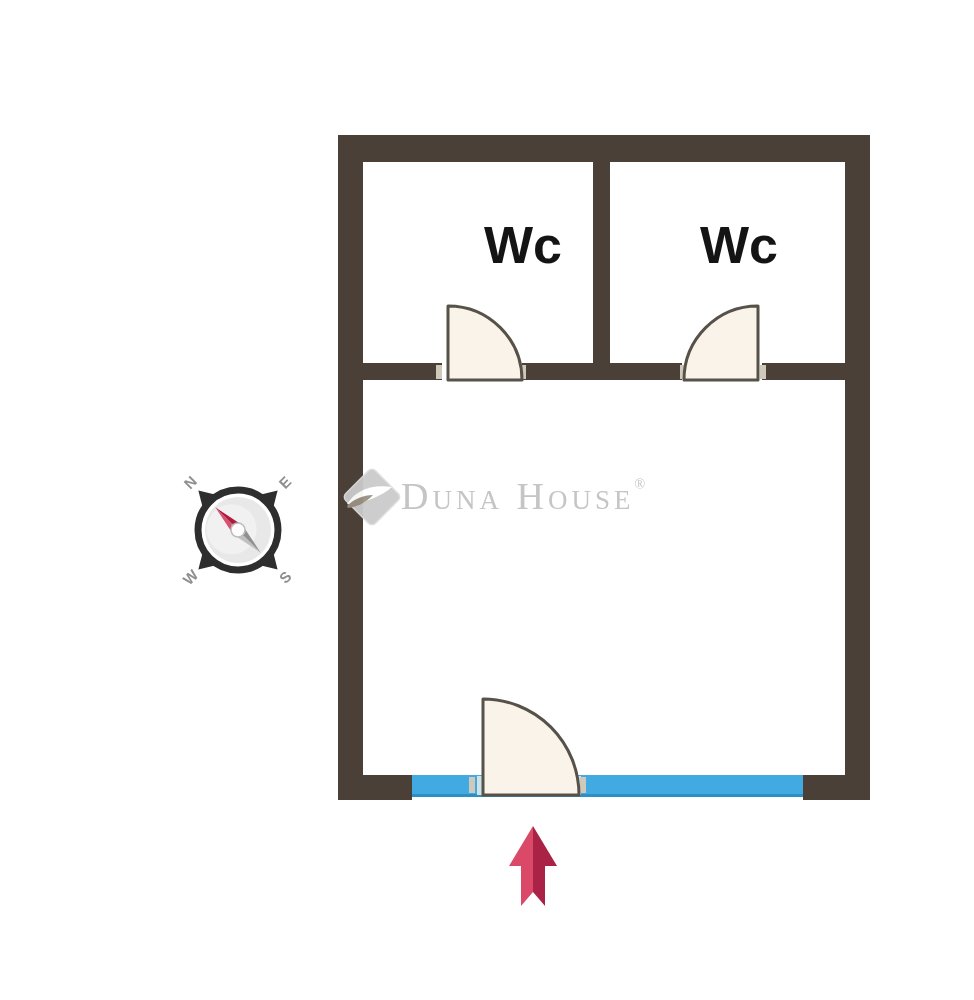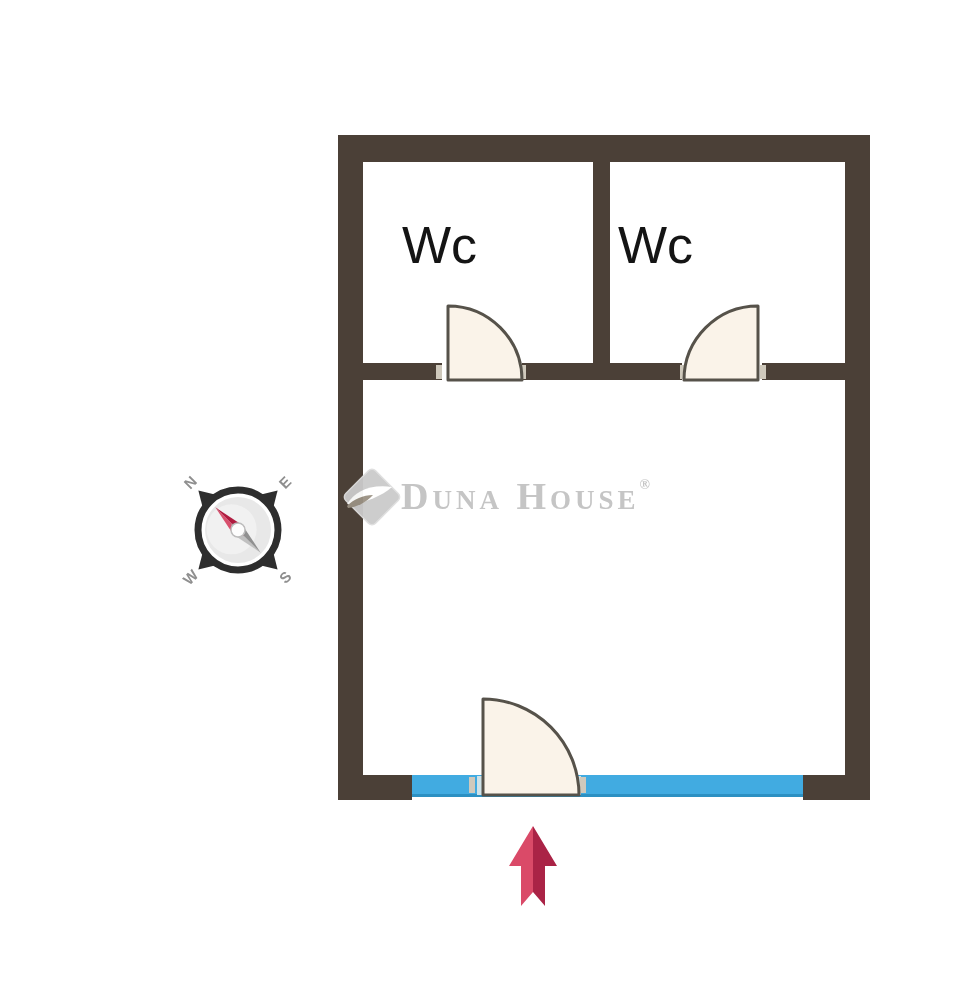--- a/index.html
+++ b/index.html
@@ -18,22 +18,22 @@
     background: #ffffff;
   }
   .plan-svg {
     position: absolute;
     left: 0;
     top: 0;
   }
   .room-label {
     position: absolute;
     color: #141414;
-    font-weight: normal;
-    text-align: left;
+    font-weight: bold;
+    text-align: right;
     line-height: 1;
     white-space: nowrap;
   }
   .wc-left {
     left: 402px;
     top: 219px;
     width: 160px;
     font-size: 52px;
   }
   .wc-right {
@@ -50,21 +50,21 @@
     letter-spacing: 1px;
   }
   .brand-watermark {
     position: absolute;
     left: 401px;
     top: 477px;
     color: #c5c5c5;
     font-family: "Liberation Serif", serif;
     font-variant: small-caps;
     font-size: 38px;
-    font-weight: bold;
+    font-weight: normal;
     letter-spacing: 4px;
     line-height: 1;
     white-space: nowrap;
   }
   .brand-watermark .reg {
     font-size: 14px;
     vertical-align: 20px;
     letter-spacing: 0;
     font-variant: normal;
   }

